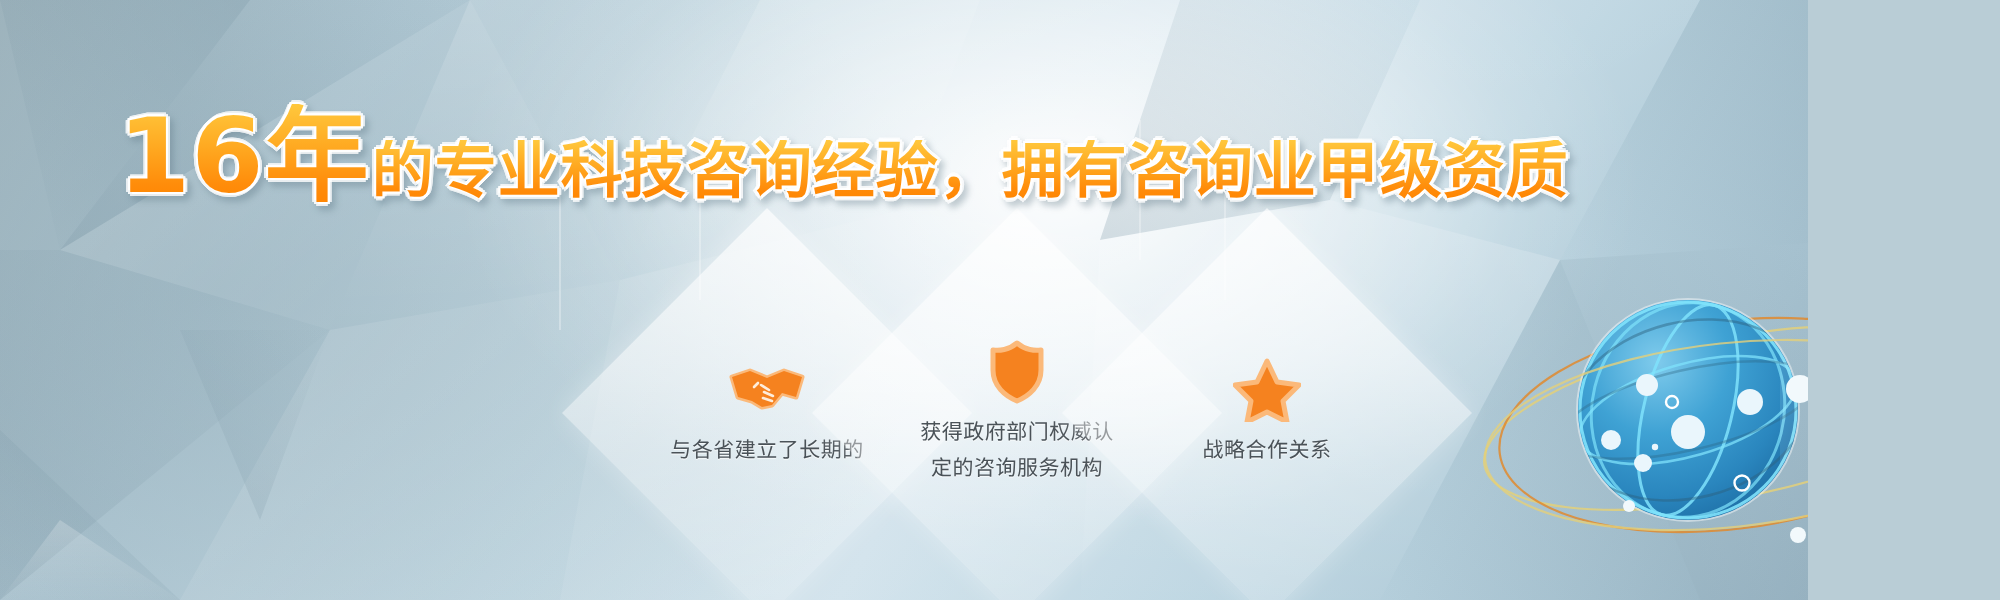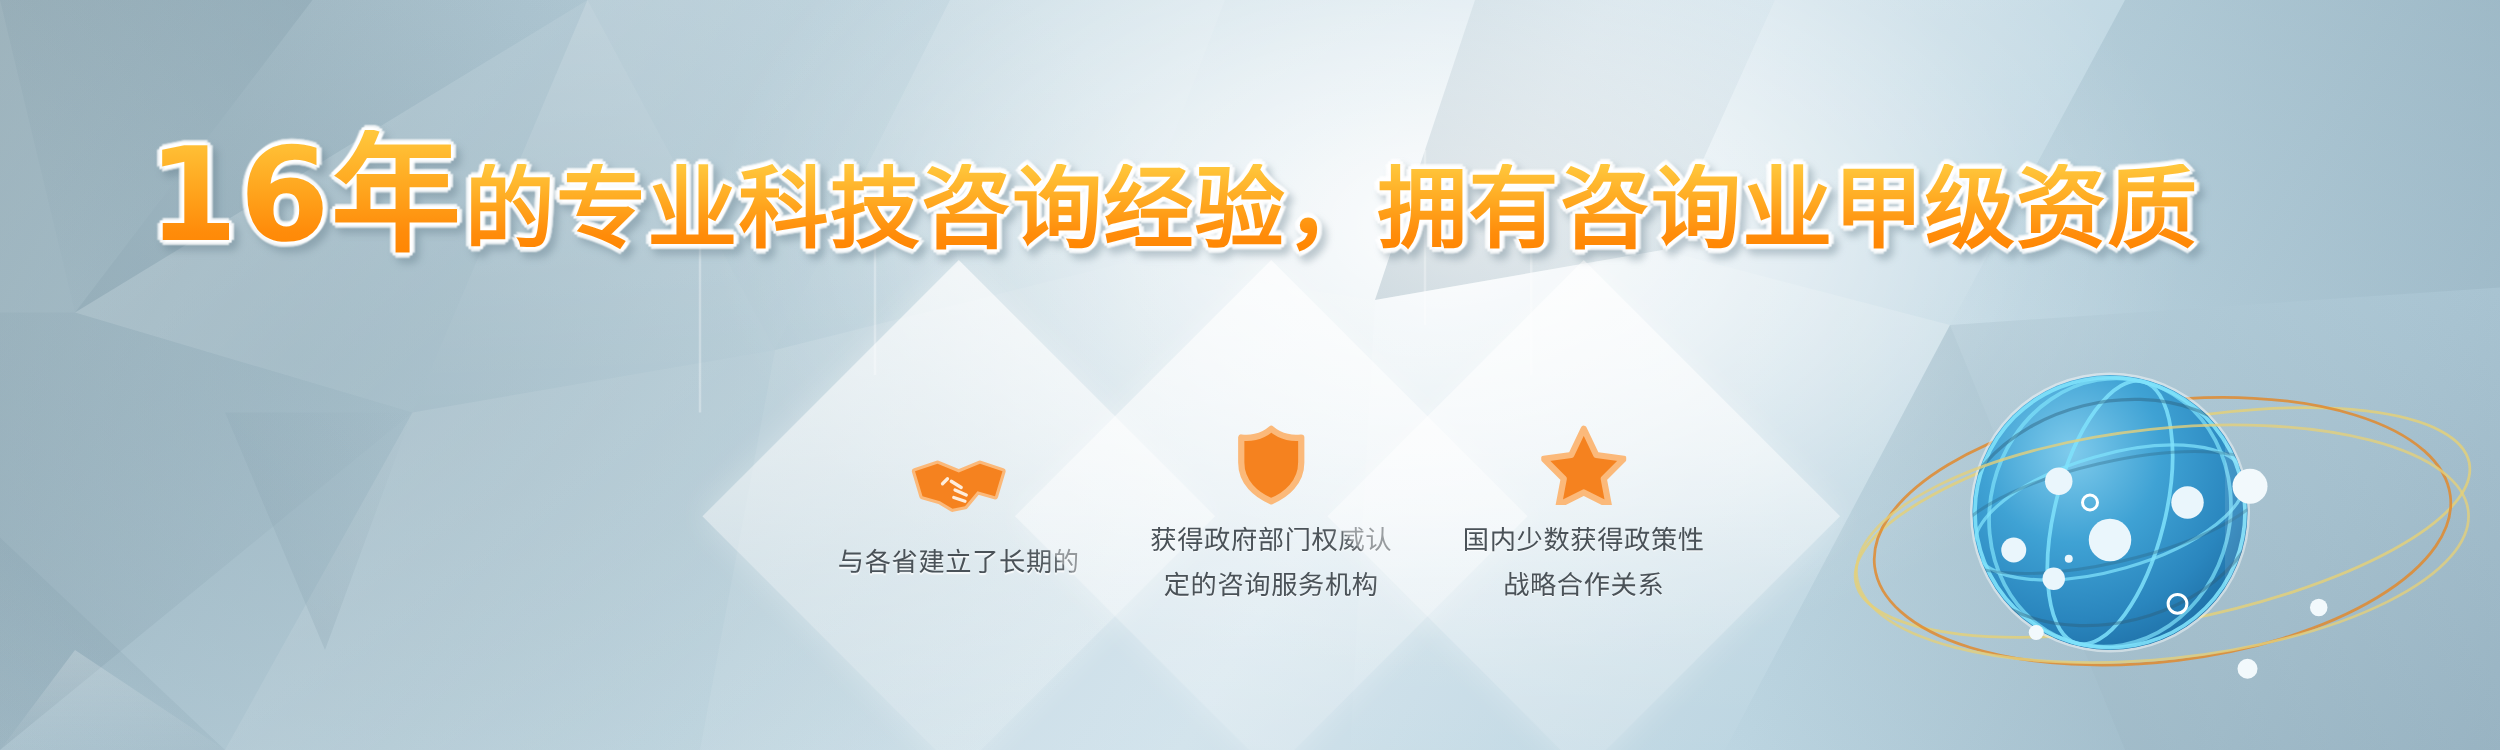--- a/index.html
+++ b/index.html
@@ -4,21 +4,21 @@
 <title>Banner</title>
 <style>
   html,body{margin:0;padding:0;}
   body{
     width:2000px;height:600px;overflow:hidden;
     font-family:"Liberation Sans","DejaVu Sans",sans-serif;
     background:#b9cdd6;
   }
 
   #banner{
-    position:relative;width:2000px;height:600px;overflow:hidden;
+    position:relative;width:1808px;height:600px;overflow:hidden;
     background:
       radial-gradient(ellipse 760px 460px at 58% 30%, rgba(255,255,255,0.95) 0%, rgba(255,255,255,0.55) 32%, rgba(255,255,255,0.12) 62%, rgba(255,255,255,0) 78%),
       radial-gradient(ellipse 900px 620px at 12% 48%, rgba(150,175,186,0.55) 0%, rgba(150,175,186,0.15) 55%, rgba(150,175,186,0) 80%),
       linear-gradient(120deg,#9fb4bd 0%,#b0c8d4 18%,#c2d8e2 38%,#d2e3ec 55%,#bcd5e1 74%,#a9c4d2 90%,#9db8c7 100%);
   }
 
   
   .poly{position:absolute;top:0;left:0;width:2000px;height:600px;pointer-events:none;}
 
   
@@ -38,21 +38,21 @@
     filter:
       drop-shadow(0 0 0 #fff)
       drop-shadow(2px 2px 0 rgba(255,255,255,.9))
       drop-shadow(-2px -2px 0 rgba(255,255,255,.9))
       drop-shadow(2px -2px 0 rgba(255,255,255,.9))
       drop-shadow(-2px 2px 0 rgba(255,255,255,.9))
       drop-shadow(4px 5px 3px rgba(90,115,130,.35));
     letter-spacing:1px;
   }
   .hl-big{font-size:104px;line-height:1;margin-right:2px;}
-  .hl-rest{font-size:72px;line-height:1;}
+  .hl-rest{font-size:62px;line-height:1;}
 
   
   .card{
     position:absolute;
     width:290px;height:290px;
     z-index:5;
   }
   .card .diamond{
     position:absolute;left:0;top:0;width:290px;height:290px;
     transform:rotate(45deg);
@@ -181,21 +181,20 @@
 
   <div class="card" id="card3">
     <div class="diamond"></div>
     <div class="inner">
       <div class="icon">
         <svg width="68" height="64" viewBox="0 0 68 64">
           <path d="M34,3 L44,24 L66,27 L50,43 L54,64 L34,54 L14,64 L18,43 L2,27 L24,24 Z" fill="#F5821F" stroke="#FBB97A" stroke-width="5" stroke-linejoin="round"></path>
         </svg>
       </div>
       <div class="lines">
-        <div class="line">国内少数获得政策性</div>
         <div class="line">战略合作关系</div>
       </div>
     </div>
   </div>
 
   <div id="globe-wrap">
     <svg width="520" height="340" viewBox="0 0 520 340">
       <defs>
         <radialGradient id="sph" cx="36%" cy="28%" r="78%">
           <stop offset="0" stop-color="#7FCBEC"></stop>

